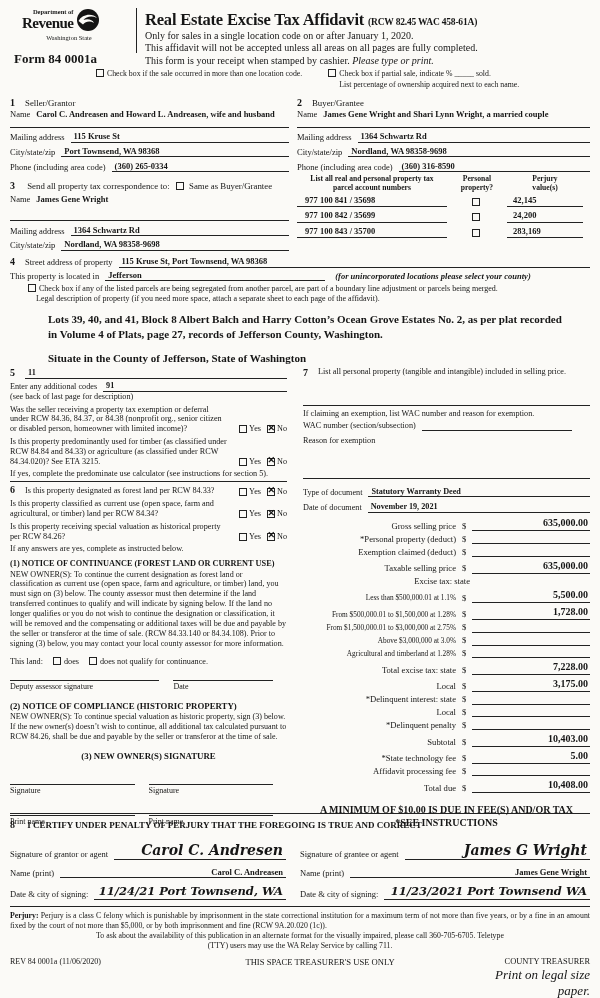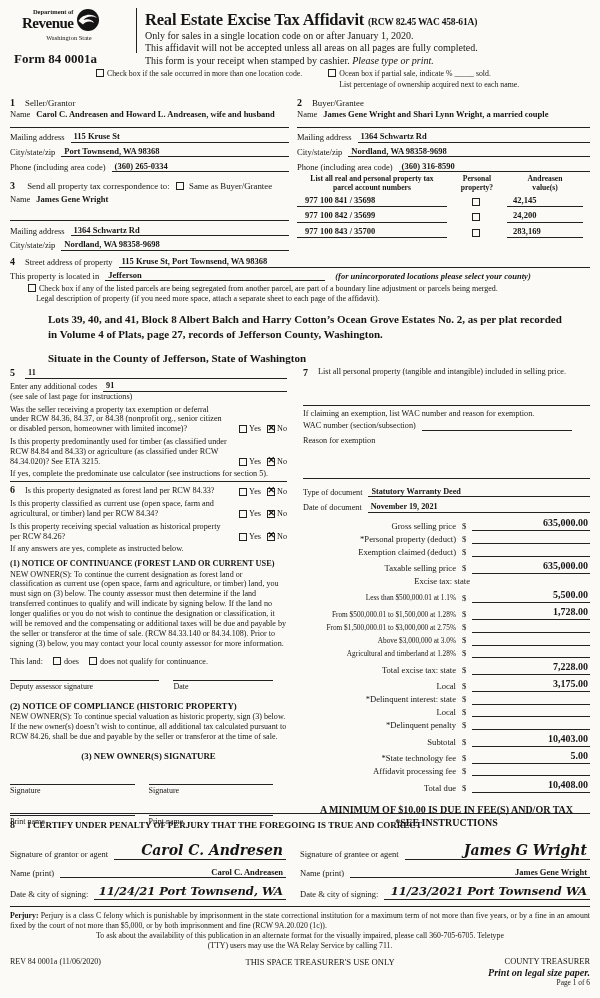--- a/index.html
+++ b/index.html
@@ -87,21 +87,21 @@
   .script { font-family:"DejaVu Serif", serif; font-style:italic; font-weight:bold; font-size:14px; transform:rotate(-3deg); white-space:nowrap; }
   .script.small { font-size:11.5px; transform:rotate(-2deg); }
 
   .perjury { font-size:7.8px; text-align:justify; margin-top:4px; line-height:1.3; }
   .center-note { text-align:center; font-size:7.8px; line-height:1.3; }
 
   .foot { display:flex; margin-top:6px; align-items:flex-start; }
   .foot .l { width:170px; font-size:8px; }
   .foot .c { flex:1; text-align:center; font-size:8.6px; }
   .foot .r { width:130px; text-align:right; font-size:8.4px; }
-  .foot .r .i1 { font-size:10px; font-weight:bold; font-style:italic; }
+  .foot .r .i1 { font-size:13px; font-weight:normal; font-style:italic; }
   .foot .r .p1 { font-size:7.4px; }
   .stamp { font-family:"DejaVu Sans Mono", monospace; font-size:14px; letter-spacing:1px; margin-top:10px; padding-left:14px; color:#222; }
 </style>
 </head>
 <body>
 
 <div class="page">
 
   <div class="hdr">
     <div class="logo-col">
@@ -131,21 +131,21 @@
   </div>
 
   <div class="chk-row">
     <div class="chk-item">
       <span class="cb"></span>
       <span>Check box if the sale occurred in more than one location code.</span>
     </div>
     <div class="chk-item" style="display:block;">
       <div style="display:flex;">
         <span class="cb"></span>
-        <span>Ocean box if partial sale, indicate % _____ sold.</span>
+        <span>Check box if partial sale, indicate % _____ sold.</span>
       </div>
       <div class="chk-sub">List percentage of ownership acquired next to each name.</div>
     </div>
   </div>
 
   <div class="cols2">
     <div class="colL">
       <div class="sec-h"><span class="sec-num">1</span><span>Seller/Grantor</span></div>
       <div class="name-line"><span class="lab">Name</span><span class="val">Carol C. Andreasen and Howard L. Andreasen, wife and husband</span></div>
       <div class="hr"></div>
@@ -194,21 +194,21 @@
           <span class="fld val">Nordland, WA 98358-9698</span>
         </div>
       <div class="frow">
           <span class="lab">Phone (including area code)</span>
           <span class="fld val">(360) 316-8590</span>
         </div>
 
       <div class="ptab-h">
         <div style="width:150px;"><span>List all real and personal property tax</span><br><span>parcel account numbers</span></div>
         <div style="width:60px;"><span>Personal</span><br><span>property?</span></div>
-        <div style="width:76px;"><span>Andreasen</span><br><span>value(s)</span></div>
+        <div style="width:76px;"><span>Perjury</span><br><span>value(s)</span></div>
       </div>
       <div class="ptab-r">
         <span class="p-num">977 100 841 / 35698</span>
         <span class="p-chk"><span class="cb"></span></span>
         <span class="p-val">42,145</span>
       </div>
       <div class="ptab-r">
         <span class="p-num">977 100 842 / 35699</span>
         <span class="p-chk"><span class="cb"></span></span>
         <span class="p-val">24,200</span>
@@ -244,21 +244,21 @@
   <div class="cols-main">
     <div class="cmL">
       <div class="frow" style="margin-top:0;">
         <span class="sec-num">5</span>
         <span class="fld val">11</span>
       </div>
       <div class="frow" style="margin-top:2px;">
         <span class="lab">Enter any additional codes</span>
         <span class="fld val">91</span>
       </div>
-      <div>(see sale of last page for instructions)</div>
+      <div>(see back of last page for description)</div>
 
       <div class="q">
         <span class="q-text">Was the seller receiving a property tax exemption or deferral under RCW 84.36, 84.37, or 84.38 (nonprofit org., senior citizen or disabled person, homeowner with limited income)?</span>
         <span class="yn">
           <span class="cb"></span>
             <span>Yes</span>
           <span class="cb">
               <i class="xm">✕</i>
             </span>
             <span>No</span>

